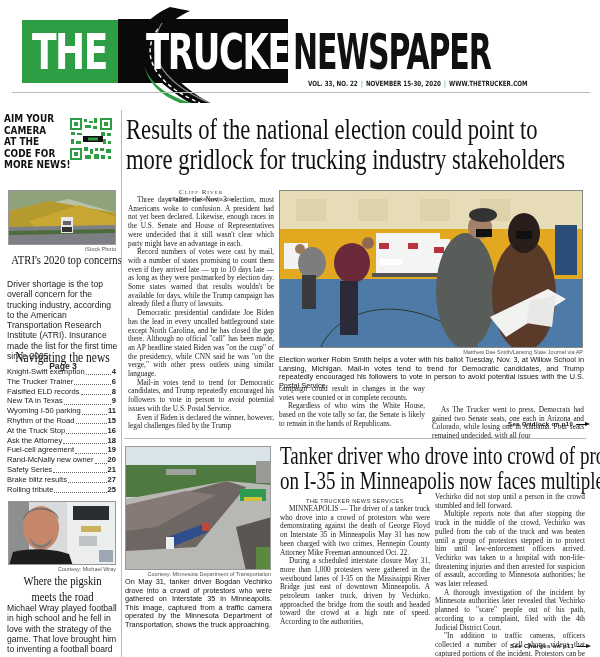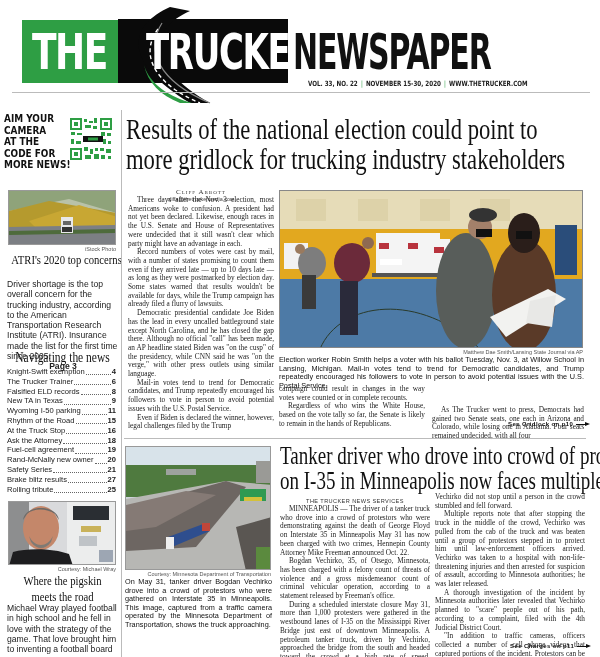--- a/index.html
+++ b/index.html
@@ -234,21 +234,21 @@
   </div>
 </aside>
 
 <div class="vrule" style="top:110px;height:547px;"></div>
 
 <article>
   <div class="headline" style="left:126px;top:116px;font-size:29px;transform:scaleX(0.78);">Results of the national election could point to</div>
   <div class="headline" style="left:126px;top:146px;font-size:29px;transform:scaleX(0.78);">more gridlock for trucking industry stakeholders</div>
 
   <div class="byline">
-    <span class="name">Cliff Abbott</span>
+    <span class="name">Cliff River</span>
     <span class="email">cliffa@thetruckermedia.com</span>
   </div>
 
   <div class="col" style="left:128px;top:196px;width:146px;">
     <p>Three days after the Nov. 3 election, most Americans woke to confusion. A president had not yet been declared. Likewise, enough races in the U.S. Senate and House of Representatives were undecided that it still wasn't clear which party might have an advantage in each.</p>
     <p>Record numbers of votes were cast by mail, with a number of states promising to count them even if they arrived late — up to 10 days late — as long as they were postmarked by election day. Some states warned that results wouldn't be available for days, while the Trump campaign has already filed a flurry of lawsuits.</p>
     <p>Democratic presidential candidate Joe Biden has the lead in every uncalled battleground state except North Carolina, and he has closed the gap there. Although no official "call" has been made, an AP headline stated Biden was "on the cusp" of the presidency, while CNN said he was "on the verge," with other press outlets using similar language.</p>
     <p>Mail-in votes tend to trend for Democratic candidates, and Trump repeatedly encouraged his followers to vote in person to avoid potential issues with the U.S. Postal Service.</p>
     <p>Even if Biden is declared the winner, however, legal challenges filed by the Trump</p>
   </div>
@@ -331,21 +331,20 @@
   <div class="credit" style="left:125px;top:571px;width:146px;">Courtesy: Minnesota Department of Transportation</div>
   <div class="caption" style="left:125px;top:578px;width:147px;">On May 31, tanker driver Bogdan Vechirko drove into a crowd of protestors who were gathered on Interstate 35 in Minneapolis. This image, captured from a traffic camera operated by the Minnesota Department of Transportation, shows the truck approaching.</div>
 
   <div class="headline" style="left:280px;top:443px;font-size:25px;transform:scaleX(0.76);">Tanker driver who drove into crowd of protesters</div>
   <div class="headline" style="left:280px;top:468px;font-size:25px;transform:scaleX(0.76);">on I-35 in Minneapolis now faces multiple charges</div>
 
   <div class="svc">THE TRUCKER NEWS SERVICES</div>
 
   <div class="col" style="left:280px;top:505px;width:150px;">
     <p>MINNEAPOLIS — The driver of a tanker truck who drove into a crowd of protestors who were demonstrating against the death of George Floyd on Interstate 35 in Minneapolis May 31 has now been charged with two crimes, Hennepin County Attorney Mike Freeman announced Oct. 22.</p>
-    <p>Bogdan Vechirko, 35, of Otsego, Minnesota, has been charged with a felony count of threats of violence and a gross misdemeanor count of criminal vehicular operation, according to a statement released by Freeman's office.</p>
     <p>During a scheduled interstate closure May 31, more than 1,000 protesters were gathered in the westbound lanes of I-35 on the Mississippi River Bridge just east of downtown Minneapolis. A petroleum tanker truck, driven by Vechirko, approached the bridge from the south and headed toward the crowd at a high rate of speed. According to the authorities,</p>
   </div>
   <div class="col" style="left:435px;top:493px;width:150px;">
     <p class="noind">Vechirko did not stop until a person in the crowd stumbled and fell forward.</p>
     <p>Multiple reports note that after stopping the truck in the middle of the crowd, Vechirko was pulled from the cab of the truck and was beaten until a group of protestors stepped in to protect him until law-enforcement officers arrived. Vechirko was taken to a hospital with non-life-threatening injuries and then arrested for suspicion of assault, according to Minnesota authorities; he was later released.</p>
     <p>A thorough investigation of the incident by Minnesota authorities later revealed that Vechirko planned to "scare" people out of his path, according to a complaint, filed with the 4th Judicial District Court.</p>
     <p>"In addition to traffic cameras, officers collected a number of cell phone videos that captured portions of the incident. Protestors can be seen screaming and</p>
   </div>
   <div class="jump" style="left:510px;top:643px;">
     <span>See Charges on p11</span>

